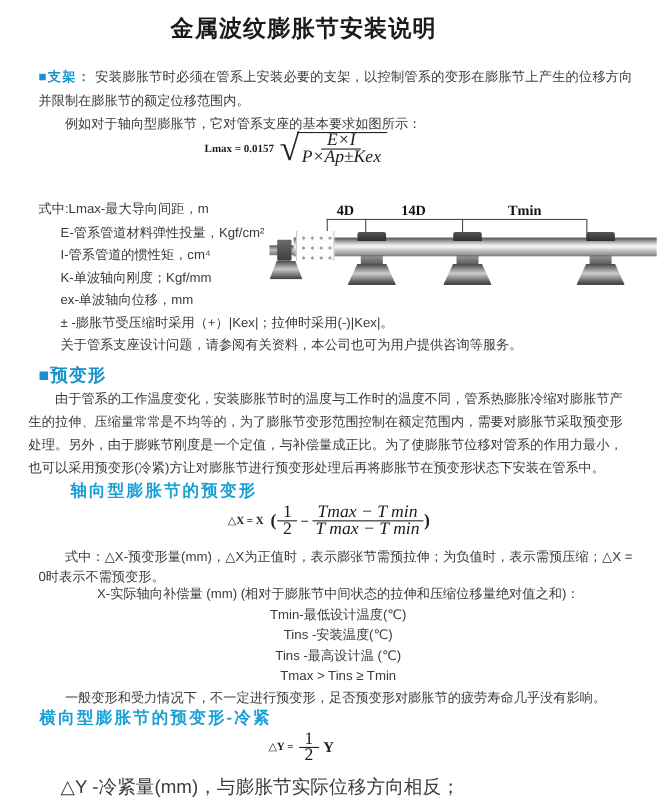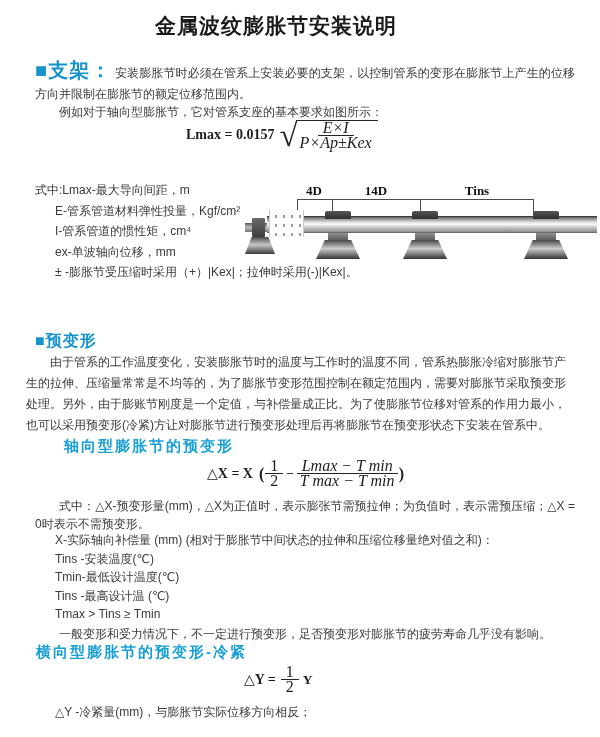--- a/index.html
+++ b/index.html
@@ -12,54 +12,54 @@
     background:#ffffff;color:#333;
     font-family:"Liberation Sans","DejaVu Sans",sans-serif;
   }
   .abs{position:absolute;}
   .page-title{
     top:12px;left:0;width:552px;text-align:center;
     font-size:21px;font-weight:bold;color:#1a1a1a;letter-spacing:1px;
   }
   .para{font-size:12px;line-height:21px;text-align:justify;color:#3a3a3a;}
   .sec-head-inline{
-    color:var(--heading-blue);font-size:20px;font-weight:bold;letter-spacing:1px;
+    color:var(--heading-blue);font-size:12px;font-weight:bold;letter-spacing:1px;
   }
   .p1{top:60px;left:35px;width:540px;}
   .example-line{top:104px;left:59px;font-size:12px;color:#3a3a3a;}
   .defs{top:160px;left:0;width:360px;font-size:12px;color:#3a3a3a;}
   .defs div{margin-left:55px;line-height:20.5px;white-space:nowrap;}
   .defs div:nth-child(1){margin-left:35px;margin-top:20px;}
   .defs div:nth-child(8){margin-left:46px;}
   .defs div:nth-child(9){margin-left:59px;}
   .sec-head{
     color:var(--heading-blue);font-size:16px;font-weight:bold;letter-spacing:1px;
   }
   .h-pre{top:331px;left:35px;}
   .p2{top:352px;left:26px;width:540px;text-indent:2em;line-height:21px;}
   .sub-head{
     color:var(--subheading-blue);font-size:15px;font-weight:bold;letter-spacing:2px;
   }
   .h-axial{top:437px;left:64px;}
   .h-lateral{top:643px;left:36px;}
   .note1{top:498px;left:35px;width:540px;text-indent:2em;line-height:17.5px;}
   .axlines{top:531px;left:0;width:560px;font-size:12px;color:#3a3a3a;}
-  .axlines div{margin-left:55px;line-height:18.6px;white-space:nowrap;}
+  .axlines div{margin-left:55px;line-height:18.6px;white-space:nowrap;text-align:center;}
   .note2{top:626px;left:59px;font-size:12px;color:#3a3a3a;white-space:nowrap;text-align:center;}
-  .note3{top:704px;left:55px;font-size:12px;color:#3a3a3a;white-space:nowrap;}
+  .note3{top:704px;left:55px;font-size:17px;color:#3a3a3a;white-space:nowrap;}
 
   
   .formula{
     font-family:"Liberation Serif","DejaVu Serif",serif;
     color:#1d1d1d;display:inline-flex;align-items:center;
   }
   .f1{top:120px;left:186px;}
   .f2{top:460px;left:207px;}
   .f3{top:666px;left:244px;}
-  .f-lhs{font-weight:bold;font-size:14px;margin-right:5px;}
+  .f-lhs{font-weight:bold;font-size:10px;margin-right:5px;}
   .f-paren{font-weight:bold;font-size:16px;margin:0 1px;}
   .sqrt{display:inline-flex;align-items:stretch;}
   .sqrt .rad{
     font-size:33px;line-height:30px;font-weight:400;color:#222;
     margin-right:-2px;align-self:flex-end;
   }
   .sqrt .stack{
     display:flex;flex-direction:column;align-items:center;
     border-top:1.5px solid #222;padding:1px 6px 0 4px;
   }
@@ -143,33 +143,35 @@
       <span class="num">E×I</span>
       <span class="den">P×Ap±Kex</span>
     </span>
   </span>
 </div>
 
 <div class="abs defs">
   <div>式中:Lmax-最大导向间距，m</div>
   <div>E-管系管道材料弹性投量，Kgf/cm²</div>
   <div>I-管系管道的惯性矩，cm⁴</div>
+  <div>K-单波轴向刚度；Kgf/mm</div>
   <div>ex-单波轴向位移，mm</div>
   <div>± -膨胀节受压缩时采用（+）|Kex|；拉伸时采用(-)|Kex|。</div>
+  <div>关于管系支座设计问题，请参阅有关资料，本公司也可为用户提供咨询等服务。</div>
 </div>
 
 <div class="abs diagram">
   <div class="dim-line"></div>
   <div class="tick t1"></div>
   <div class="tick t2"></div>
   <div class="tick t3"></div>
   <div class="tick t4"></div>
   <div class="dim-label dl1">4D</div>
   <div class="dim-label dl2">14D</div>
-  <div class="dim-label dl3">Tins</div>
+  <div class="dim-label dl3">Tmin</div>
 
   <div class="anchor-stub"></div>
   <div class="anchor-block"></div>
   <div class="anchor-base"></div>
 
   <div class="pipe"></div>
   <div class="bellows"></div>
 
   <div class="support s1">
     <div class="cap"></div>
@@ -195,32 +197,32 @@
 
 <div class="abs formula f2">
   <span class="f-lhs">△X = X</span>
   <span class="f-paren">(</span>
   <span class="frac">
     <span class="num">1</span>
     <span class="den">2</span>
   </span>
   <span class="f-mid">−</span>
   <span class="frac ital">
-    <span class="num">Lmax − T min</span>
+    <span class="num">Tmax − T min</span>
     <span class="den">T max − T min</span>
   </span>
   <span class="f-paren">)</span>
 </div>
 
 <div class="abs para note1">式中：△X-预变形量(mm)，△X为正值时，表示膨张节需预拉伸；为负值时，表示需预压缩；△X = 0时表示不需预变形。</div>
 
 <div class="abs axlines">
   <div>X-实际轴向补偿量 (mm) (相对于膨胀节中间状态的拉伸和压缩位移量绝对值之和)：</div>
+  <div>Tmin-最低设计温度(℃)</div>
   <div>Tins -安装温度(℃)</div>
-  <div>Tmin-最低设计温度(℃)</div>
   <div>Tins -最高设计温 (℃)</div>
   <div>Tmax &gt; Tins ≥ Tmin</div>
 </div>
 
 <div class="abs note2">一般变形和受力情况下，不一定进行预变形，足否预变形对膨胀节的疲劳寿命几乎没有影响。</div>
 
 <div class="abs sub-head h-lateral">横向型膨胀节的预变形-冷紧</div>
 
 <div class="abs formula f3">
   <span class="f-lhs">△Y =</span>

